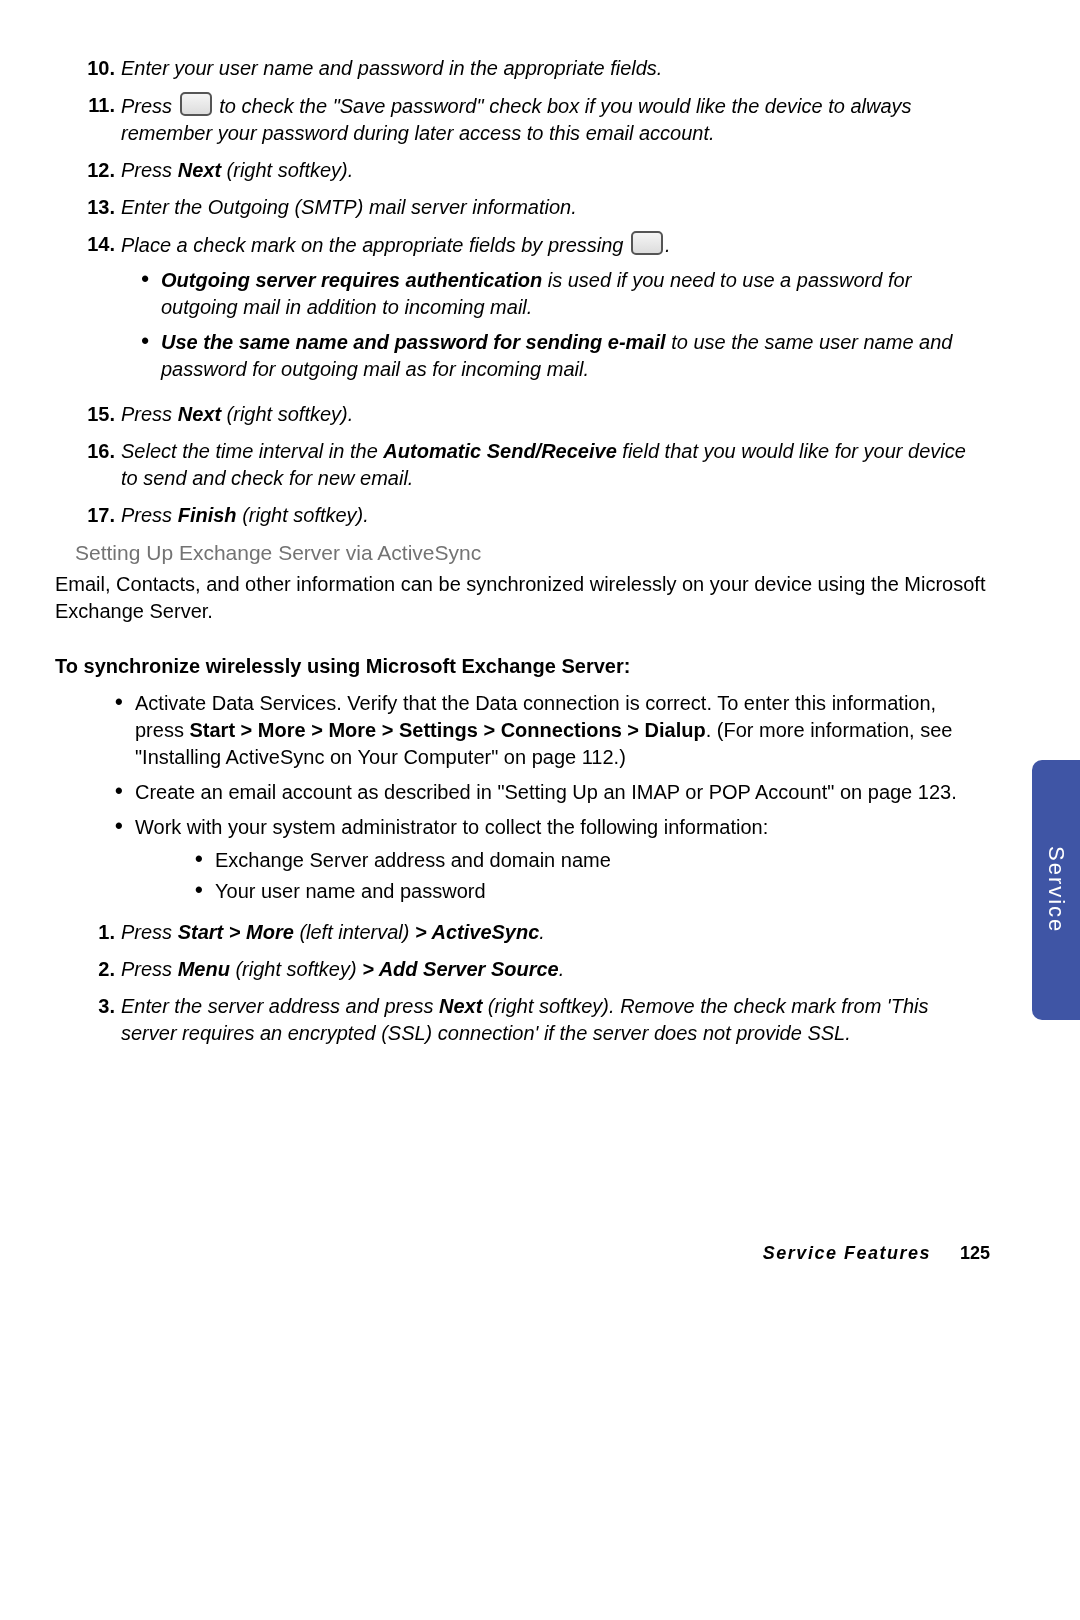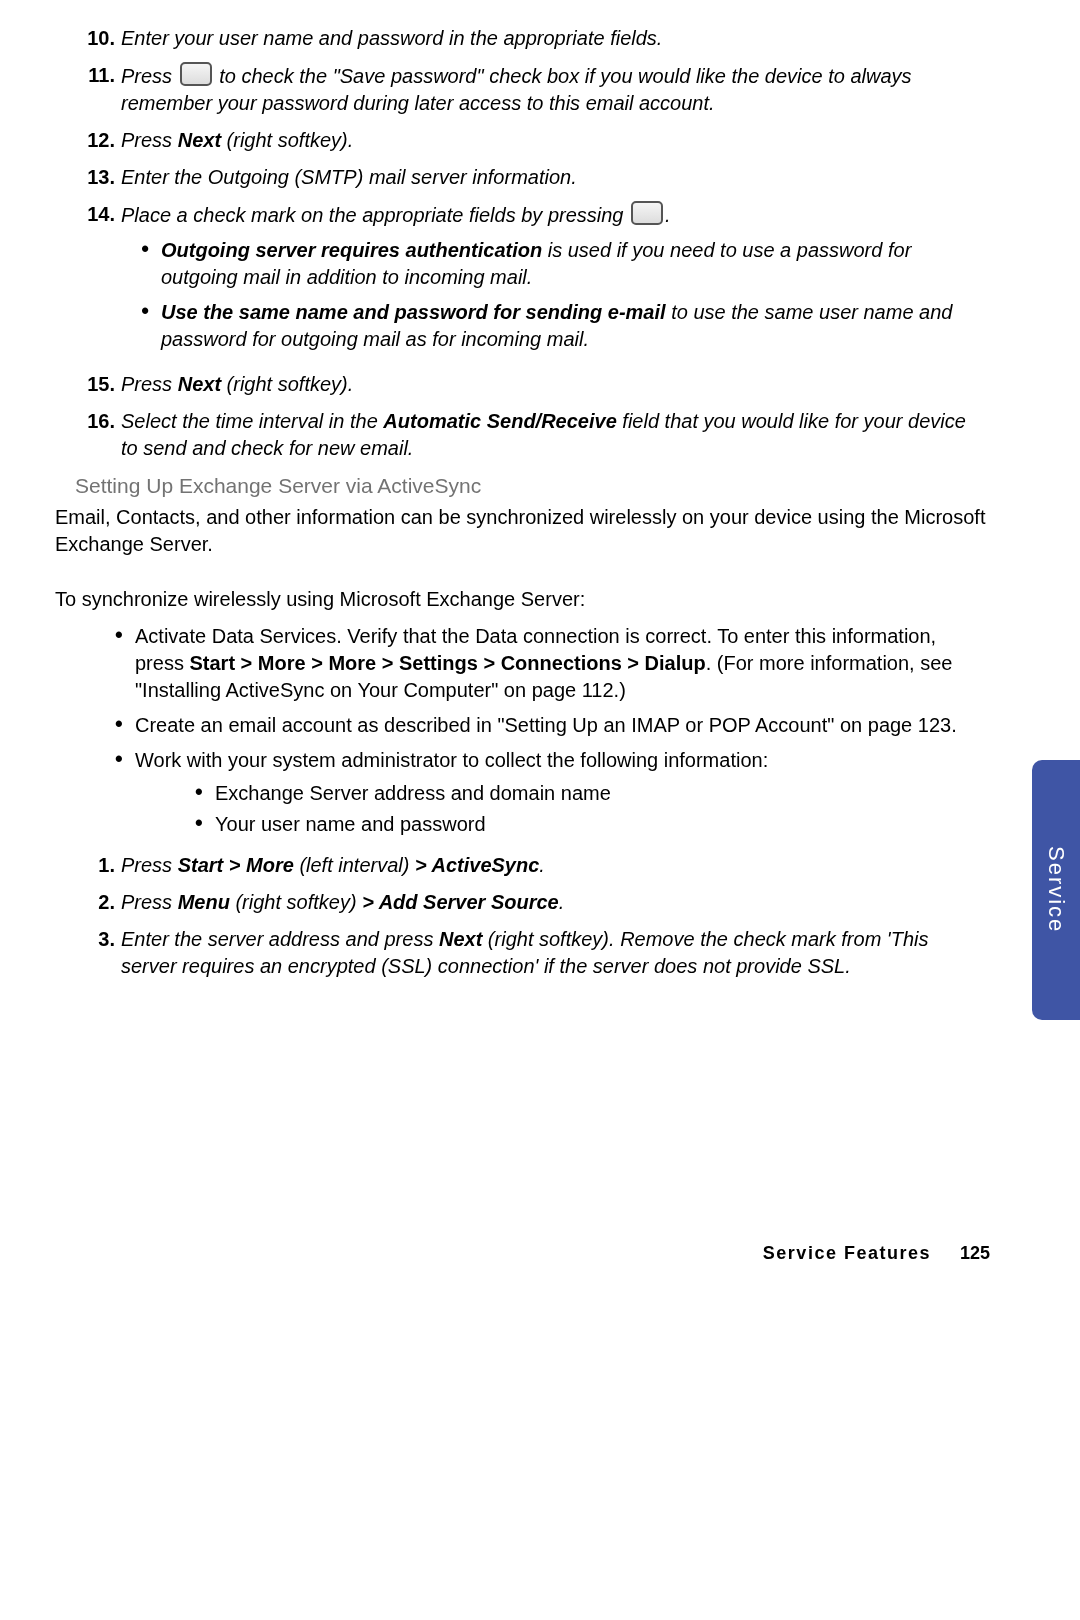--- a/index.html
+++ b/index.html
@@ -8,21 +8,21 @@
     font-family: Arial, Helvetica, sans-serif;
     font-size: 20px;
     color: #000;
     background: #fff;
     width: 1080px;
     height: 1620px;
     position: relative;
     line-height: 1.35;
   }
   .page {
-    padding: 25px 90px 0 55px;
+    padding: 55px 90px 0 55px;
   }
   .ol-item {
     display: flex;
     margin-bottom: 10px;
   }
   .ol-num {
     min-width: 42px;
     text-align: right;
     font-weight: bold;
     padding-right: 6px;
@@ -56,21 +56,21 @@
   .section-heading {
     color: #737373;
     font-size: 21px;
     margin: 10px 0 4px 20px;
     font-weight: normal;
   }
   .body-para {
     margin: 0 0 28px 0;
   }
   .sub-heading {
-    font-weight: normal;
+    font-weight: bold;
     margin: 6px 0 10px 0;
   }
 
   .key-icon {
     display: inline-block;
     width: 28px;
     height: 20px;
     border: 2px solid #555;
     border-radius: 5px;
     background: linear-gradient(#f5f5f5, #ddd);
@@ -101,20 +101,21 @@
 
   .footer {
     position: absolute;
     bottom: 355px;
     right: 90px;
     font-size: 18px;
   }
   .footer-label {
     font-weight: bold;
     letter-spacing: 1.5px;
+    font-style: italic;
   }
   .footer-num {
     font-weight: bold;
     margin-left: 24px;
   }
 
   b { font-weight: bold; }
 </style>
 </head>
 <body>
@@ -176,20 +177,26 @@
       </div>
     </div>
 
     <div class="ol-item">
       <div class="ol-num">16.</div>
       <div class="ol-body">
         <span>Select the time interval in the </span><b>Automatic Send/Receive</b><span> field that you would like for your device to send and check for new email.</span>
       </div>
     </div>
 
+    <div class="ol-item">
+      <div class="ol-num">17.</div>
+      <div class="ol-body">
+        <span>Press </span><b>Finish</b><span> (right softkey).</span>
+      </div>
+    </div>
   </div>
 
   <div class="section-heading">Setting Up Exchange Server via ActiveSync</div>
   <p class="body-para">Email, Contacts, and other information can be synchronized wirelessly on your device using the Microsoft Exchange Server.</p>
   <p class="sub-heading">To synchronize wirelessly using Microsoft Exchange Server:</p>
 
   <div class="bullet-list">
     <div class="bullet-item">
       <div class="bullet-dot">•</div>
       <div>

